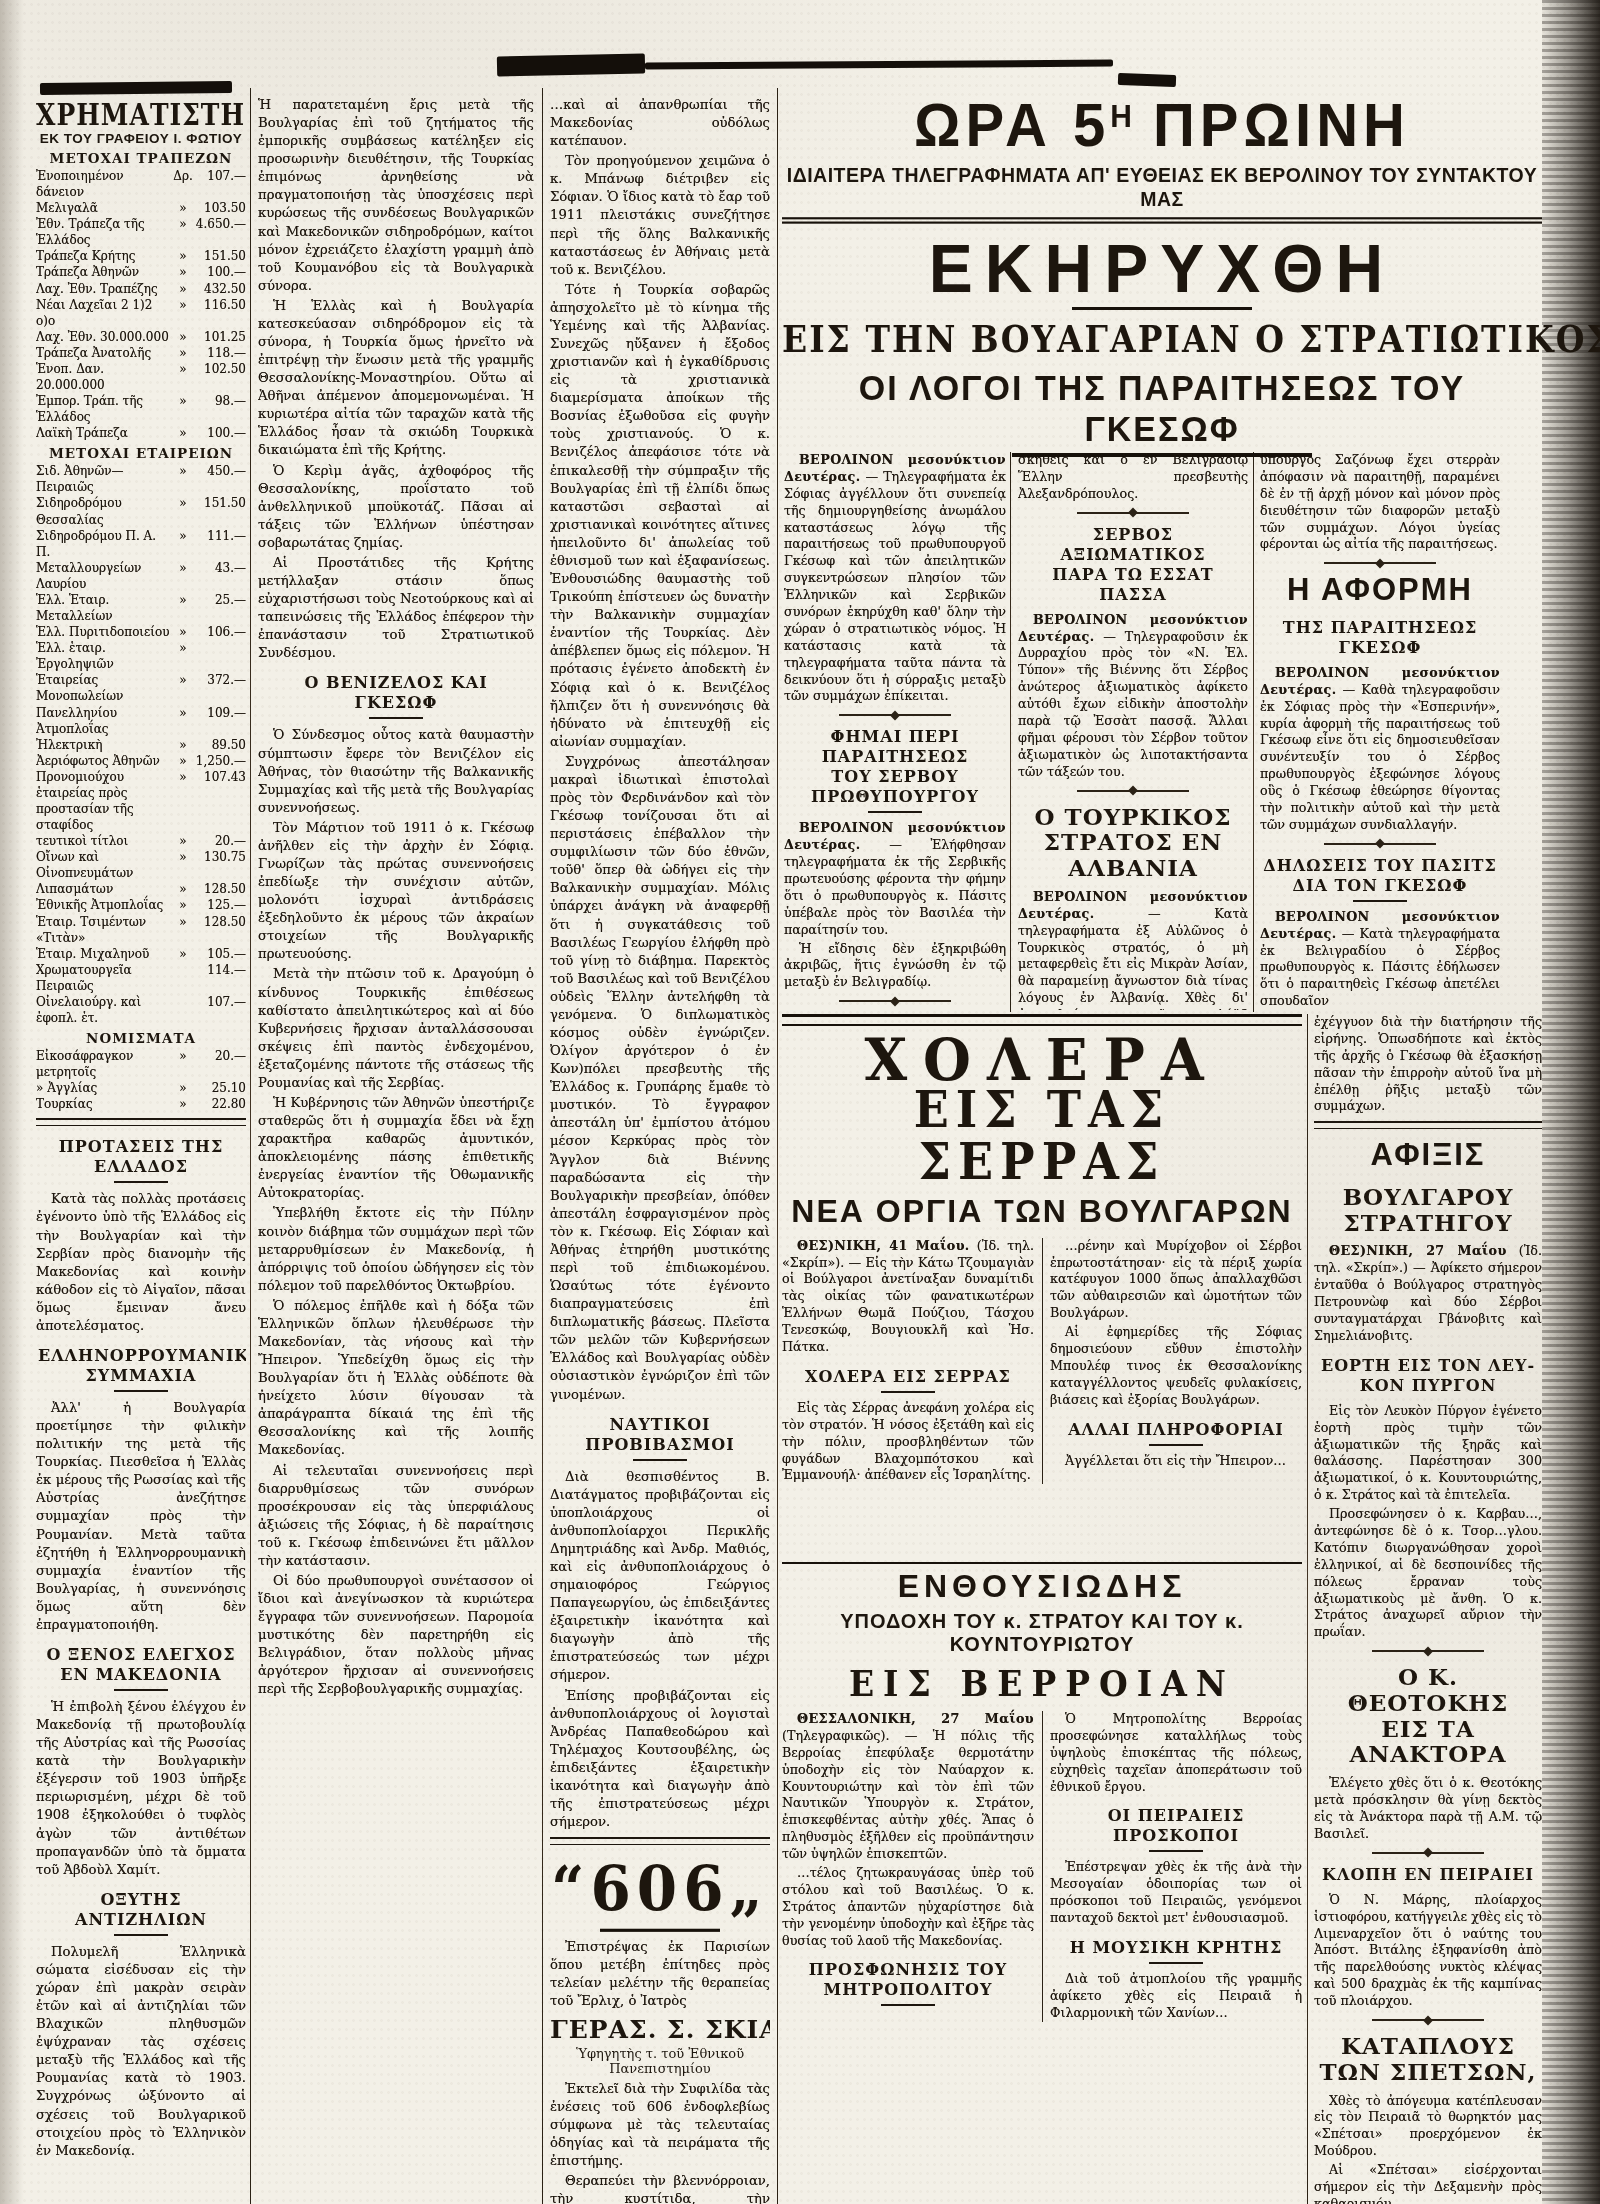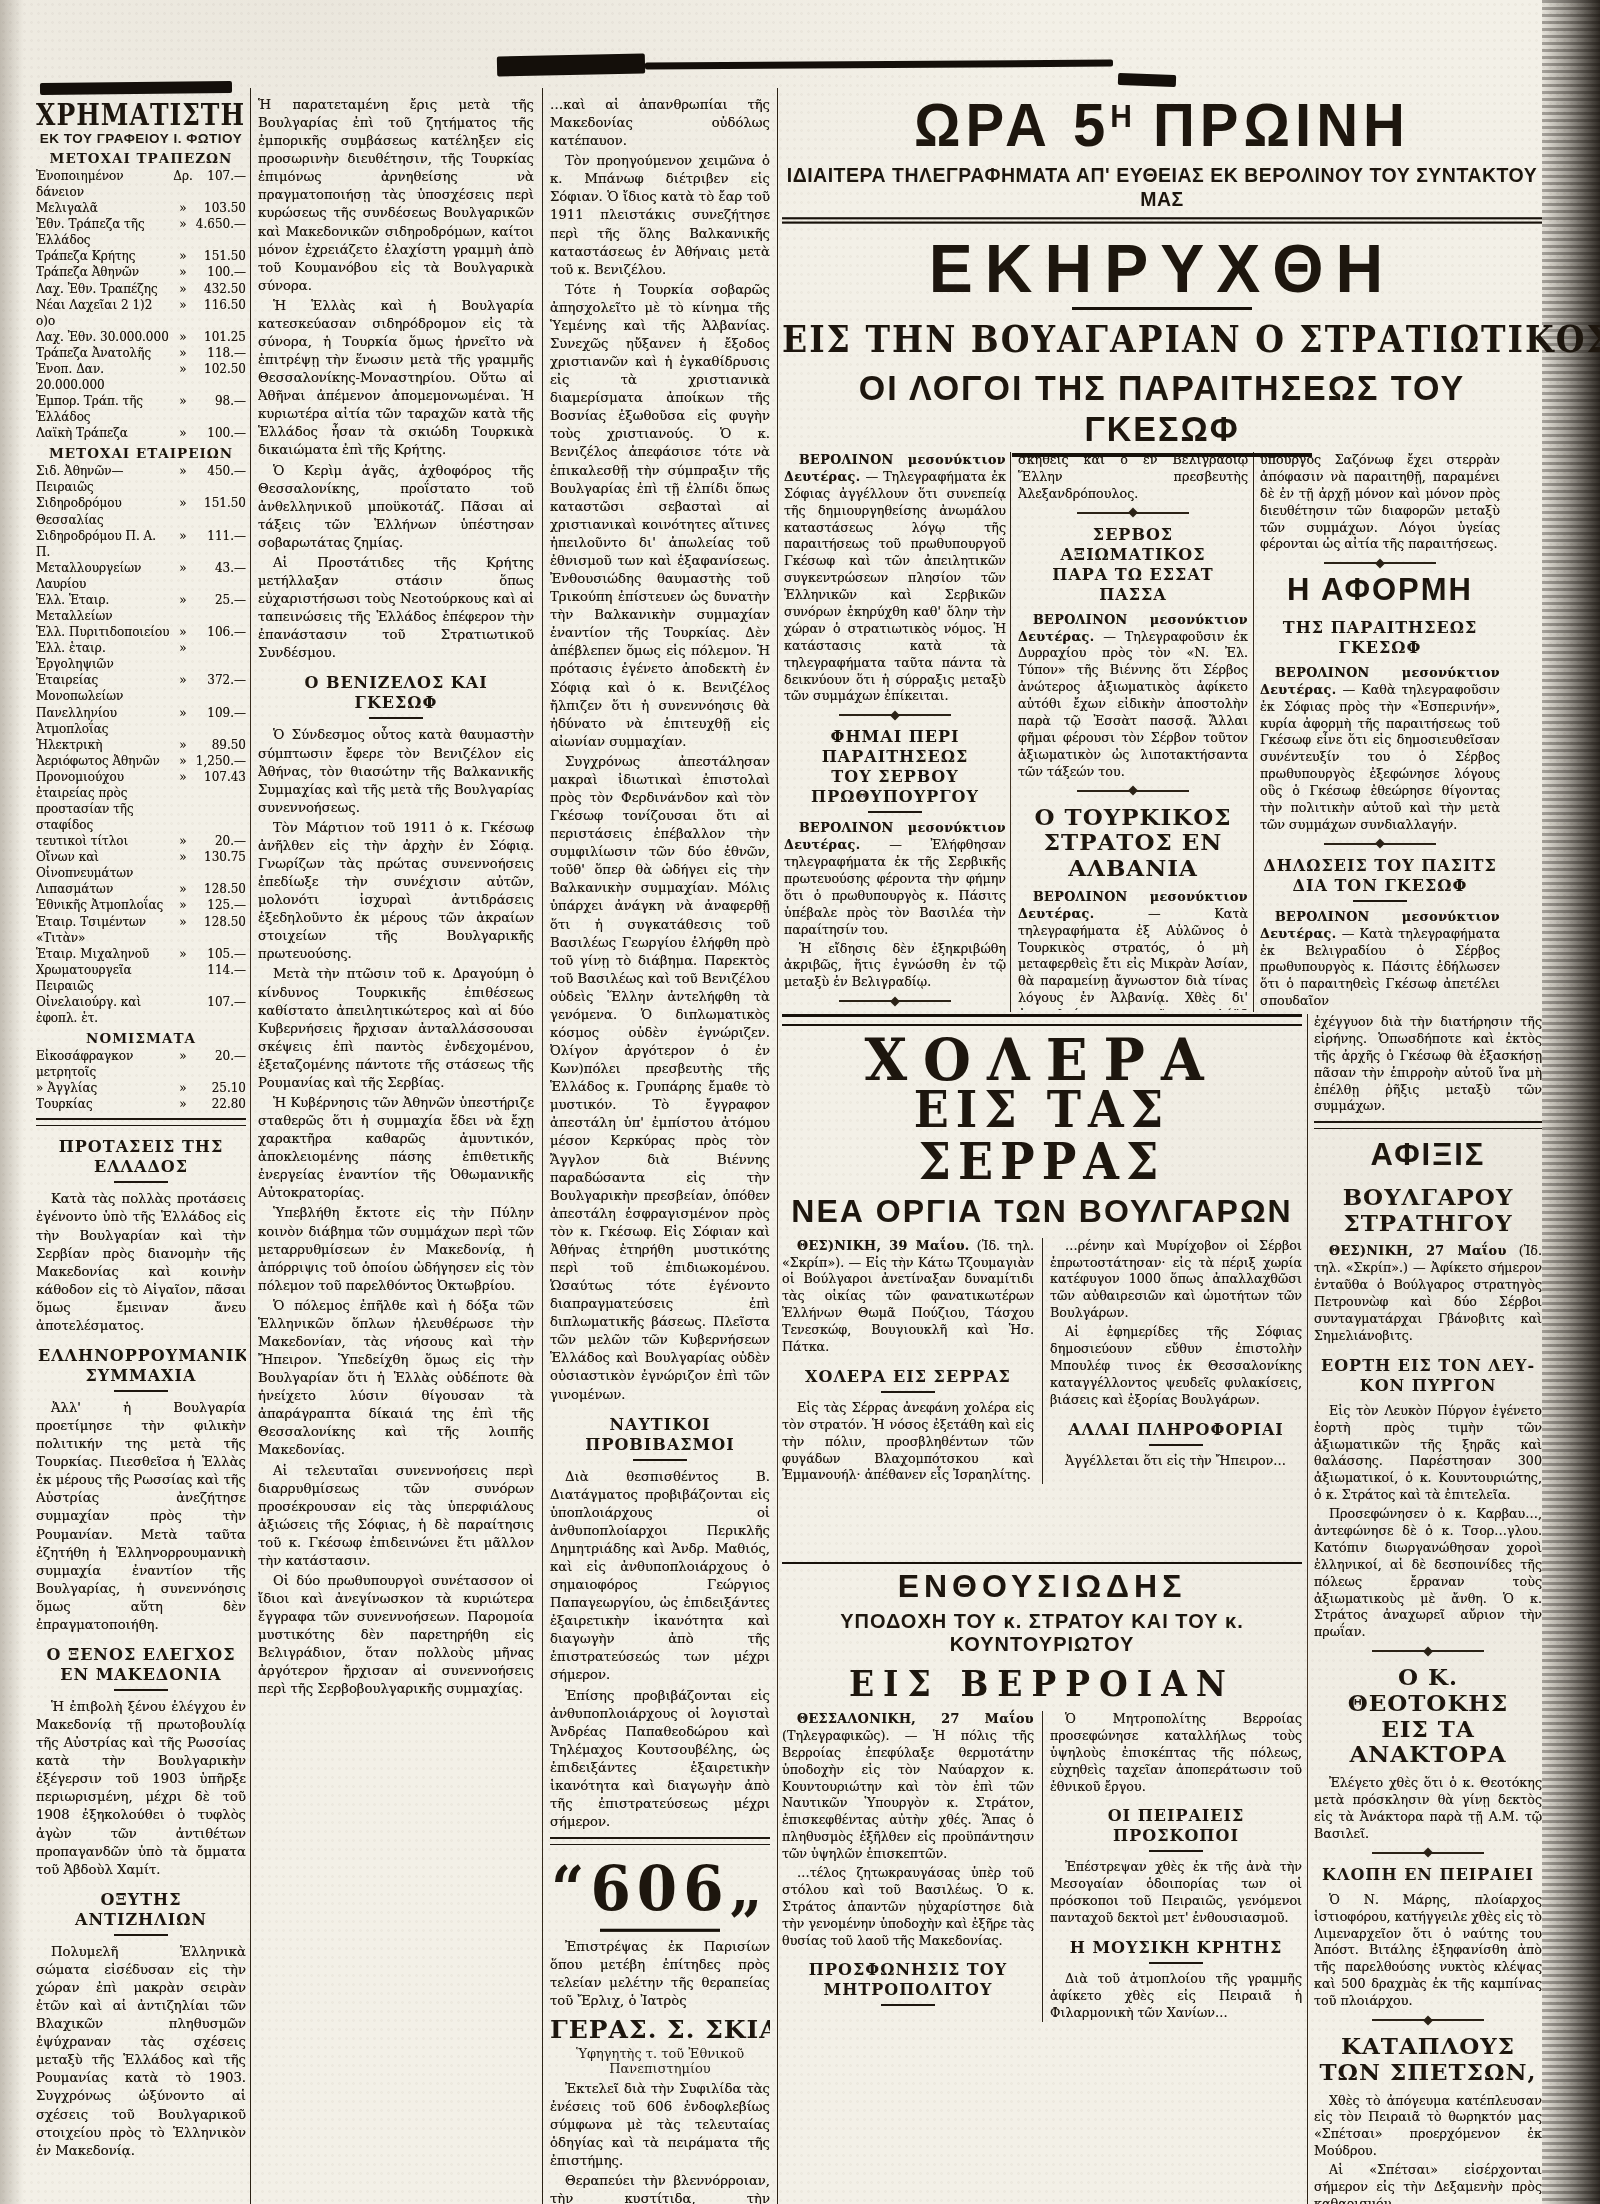--- a/index.html
+++ b/index.html
@@ -391,21 +391,21 @@
         <p class="bp"><strong class="lead">ΒΕΡΟΛΙΝΟΝ μεσονύκτιον Δευτέρας.</strong><span> — Κατὰ τηλεγραφήματα ἐκ Βελιγραδίου ὁ Σέρβος πρωθυπουργὸς κ. Πάσιτς ἐδήλωσεν ὅτι ὁ παραιτηθεὶς Γκέσωφ ἀπετέλει σπουδαῖον</span></p>
       </div>
   </div>
 
   <div class="col" style="left:782px;top:1014px;width:520px;height:536px;">
     <div class="rule-heavy"></div>
     <div class="ch-t1">ΧΟΛΕΡΑ</div>
     <div class="ch-t2">ΕΙΣ ΤΑΣ ΣΕΡΡΑΣ</div>
     <div class="ch-t3">ΝΕΑ ΟΡΓΙΑ ΤΩΝ ΒΟΥΛΓΑΡΩΝ</div>
     <div class="twocol subtxt">
-        <p class="bp"><strong class="lead">ΘΕΣ)ΝΙΚΗ, 39 Μαΐου.</strong><span> (Ἰδ. τηλ. «Σκρίπ»). — Εἰς τὴν Κάτω Τζουμαγιὰν οἱ Βούλγαροι ἀνετίναξαν δυναμίτιδι τὰς οἰκίας τῶν φανατικωτέρων Ἑλλήνων Θωμᾶ Πούζιου, Τάσχου Τενεσκώφ, Βουγιουκλῆ καὶ Ἡσ. Πάτκα.</span></p>
+        <p class="bp"><strong class="lead">ΘΕΣ)ΝΙΚΗ, 41 Μαΐου.</strong><span> (Ἰδ. τηλ. «Σκρίπ»). — Εἰς τὴν Κάτω Τζουμαγιὰν οἱ Βούλγαροι ἀνετίναξαν δυναμίτιδι τὰς οἰκίας τῶν φανατικωτέρων Ἑλλήνων Θωμᾶ Πούζιου, Τάσχου Τενεσκώφ, Βουγιουκλῆ καὶ Ἡσ. Πάτκα.</span></p>
         <div class="blk-h3u">ΧΟΛΕΡΑ ΕΙΣ ΣΕΡΡΑΣ</div>
         <p class="bp"><span>Εἰς τὰς Σέρρας ἀνεφάνη χολέρα εἰς τὸν στρατόν. Ἡ νόσος ἐξετάθη καὶ εἰς τὴν πόλιν, προσβληθέντων τῶν φυγάδων Βλαχομπότσκου καὶ Ἐμμανουήλ· ἀπέθανεν εἷς Ἰσραηλίτης.</span></p>
         <p class="bp"><span>…ρένην καὶ Μυρίχοβον οἱ Σέρβοι ἐπρωτοστάτησαν· εἰς τὰ πέριξ χωρία κατέφυγον 1000 ὅπως ἀπαλλαχθῶσι τῶν αὐθαιρεσιῶν καὶ ὠμοτήτων τῶν Βουλγάρων.</span></p>
         <p class="bp"><span>Αἱ ἐφημερίδες τῆς Σόφιας δημοσιεύουν εὔθυν ἐπιστολὴν Μπουλέφ τινος ἐκ Θεσσαλονίκης καταγγέλλοντος ψευδεῖς φυλακίσεις, βιάσεις καὶ ἐξορίας Βουλγάρων.</span></p>
         <div class="blk-h3u">ΑΛΛΑΙ ΠΛΗΡΟΦΟΡΙΑΙ</div>
         <p class="bp"><span>Ἀγγέλλεται ὅτι εἰς τὴν Ἤπειρον…</span></p>
       </div>
   </div>
 
   <div class="col" style="left:782px;top:1552px;width:520px;height:652px;">

